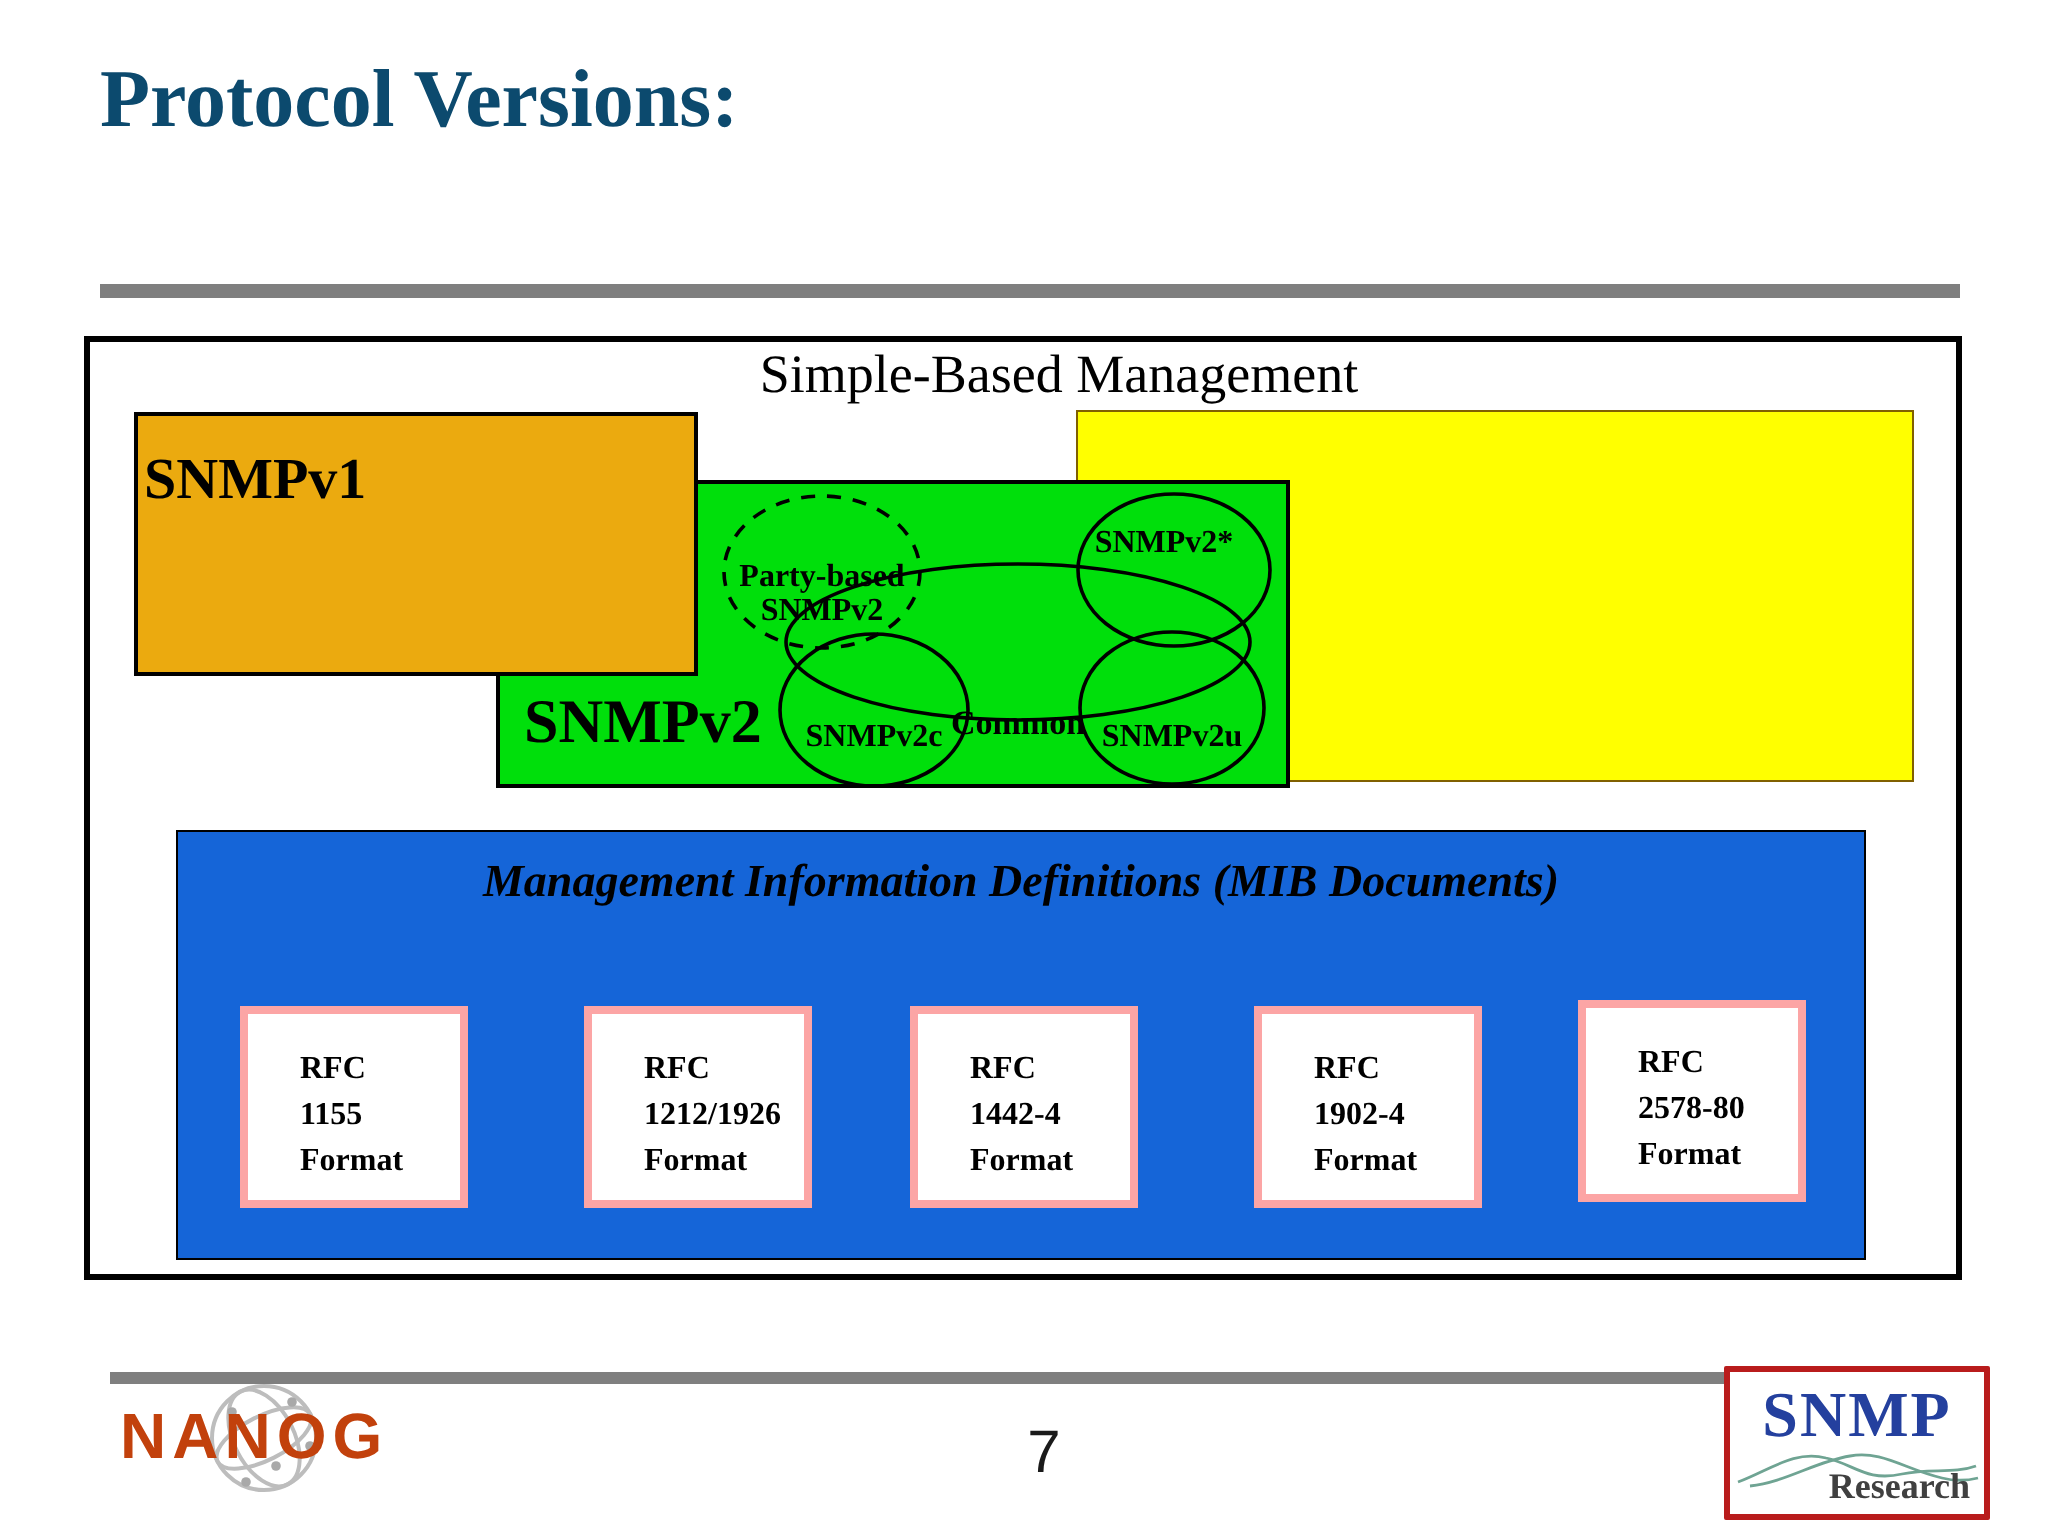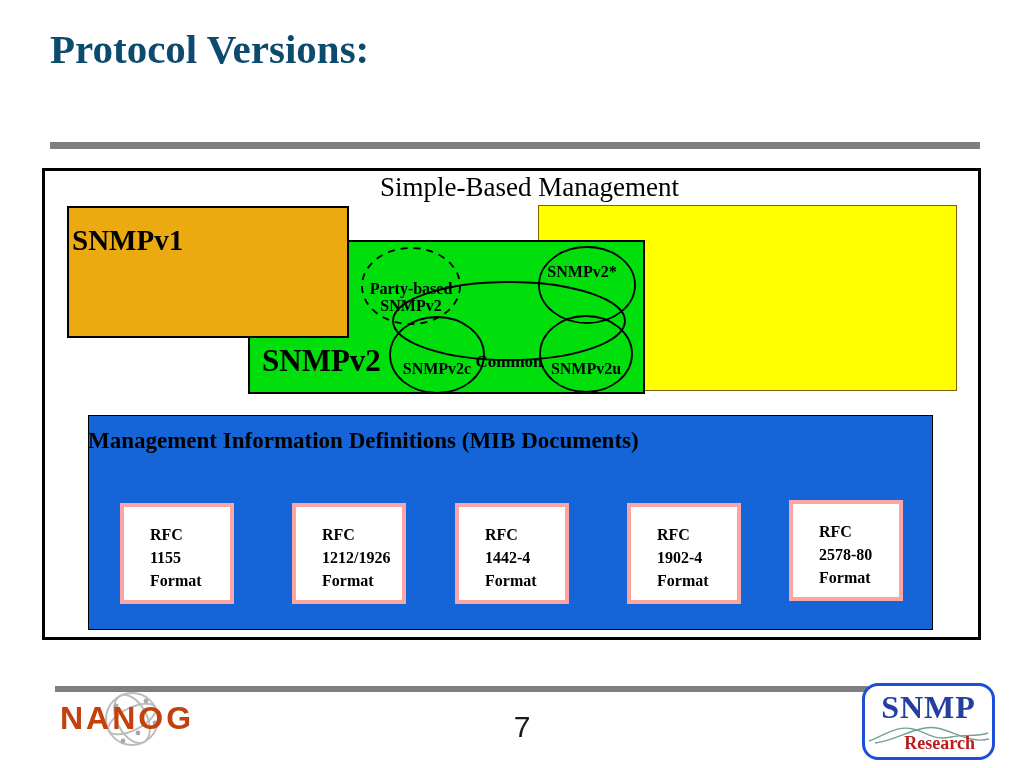--- a/index.html
+++ b/index.html
@@ -31,40 +31,40 @@
 
   .venn-label{font-weight:bold;color:#000;text-align:center;font-size:16px;line-height:17px;}
   #party-label{left:361px;top:252px;width:100px;margin-top:28px;}
   #snmpv2star-label{left:534px;top:263px;width:96px;}
   #common-label{left:451px;top:305px;width:116px;font-size:17px;margin-top:48px;}
   #snmpv2c-label{left:391px;top:360px;width:92px;}
   #snmpv2u-label{left:540px;top:360px;width:92px;}
 
   
   #mib-box{left:88px;top:415px;width:845px;height:215px;background:#1565D8;border:1px solid #000;box-sizing:border-box;}
-  #mib-title{left:88px;top:428px;width:845px;font-size:23px;font-weight:bold;color:#000;}
+  #mib-title{left:88px;top:428px;width:845px;text-align:center;font-size:23px;font-weight:bold;color:#000;font-style:italic;}
   .rfc-box{top:503px;width:114px;height:101px;background:#fff;border:4px solid #fca5a5;box-sizing:border-box;
            padding:16px 0 0 26px;font-size:16px;font-weight:bold;line-height:23px;color:#000;}
   .rfc-box span{display:block;}
   #rfc-box-1{left:120px;} #rfc-box-2{left:292px;} #rfc-box-3{left:455px;} #rfc-box-4{left:627px;}
   #rfc-box-5{left:789px;top:500px;}
 
   
   #footer-divider{left:55px;top:686px;width:813px;height:6px;background:#7F7F7F;}
   #nanog-globe{left:102px;top:689px;width:60px;height:60px;}
   #nanog-wordmark{left:60px;top:700px;font-family:"Liberation Sans","DejaVu Sans",sans-serif;
                   font-size:32px;font-weight:bold;letter-spacing:3px;color:#c2410c;}
   #page-number{left:472px;top:710px;width:100px;text-align:center;font-size:30px;color:#1a1a1a;
                font-family:"Liberation Sans","DejaVu Sans",sans-serif;}
-  #snmp-logo{left:862px;top:683px;width:133px;height:77px;background:#fff;border:3px solid #1d4ed8;
-             border-radius:16px;box-sizing:border-box;}
+  #snmp-logo{left:862px;top:683px;width:133px;height:77px;background:#fff;border:3px solid #b91c1c;
+             border-radius:1px;box-sizing:border-box;}
   #snmp-logo-title{position:absolute;left:0;top:5px;width:100%;text-align:center;font-size:32px;line-height:32px;
                    font-weight:bold;color:#24409E;letter-spacing:1px;}
   #snmp-logo-mountains{position:absolute;left:2px;top:33px;width:123px;height:26px;}
-  #snmp-logo-sub{position:absolute;right:17px;bottom:3px;font-size:18px;font-weight:bold;color:#b91c1c;}
+  #snmp-logo-sub{position:absolute;right:7px;bottom:3px;font-size:18px;font-weight:bold;color:#404040;}
 </style>
 </head>
 <body>
 
 <div id="slide">
 
   <div class="abs" id="slide-title">
     <div>Protocol Versions:</div>
   </div>
   <div class="abs" id="title-divider"></div>

